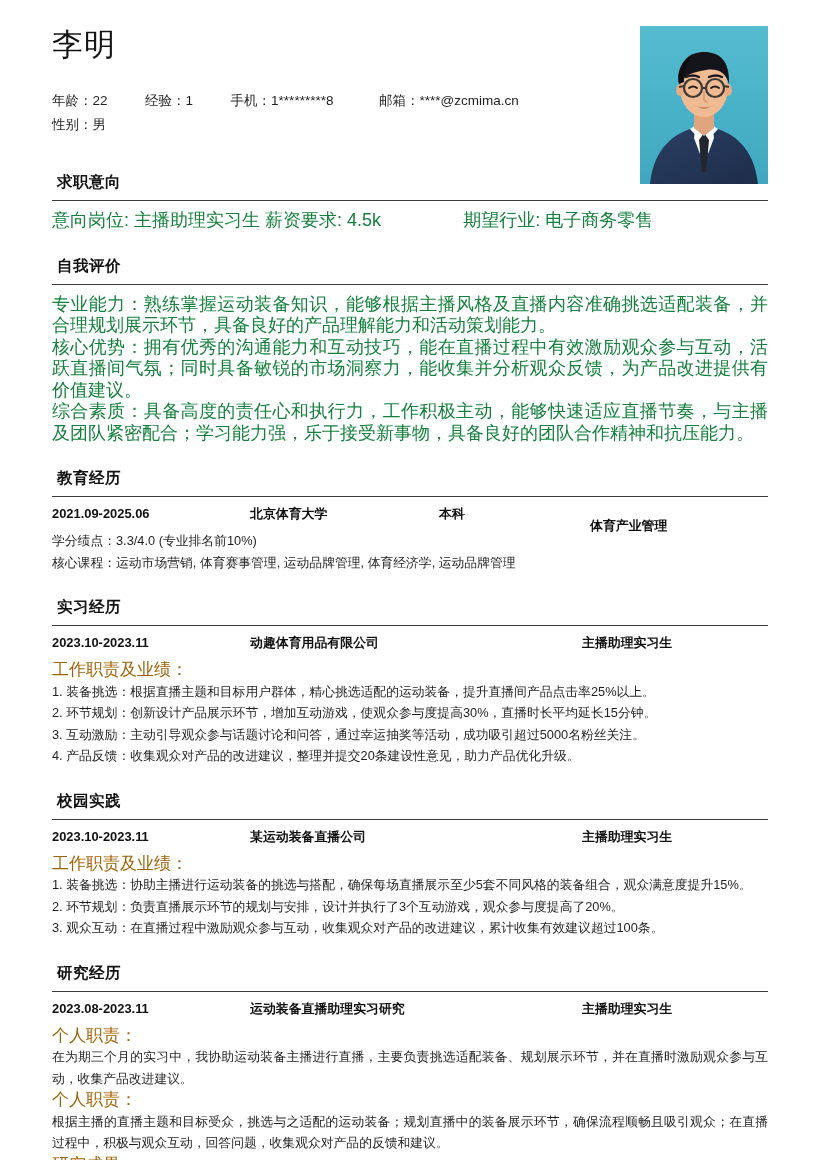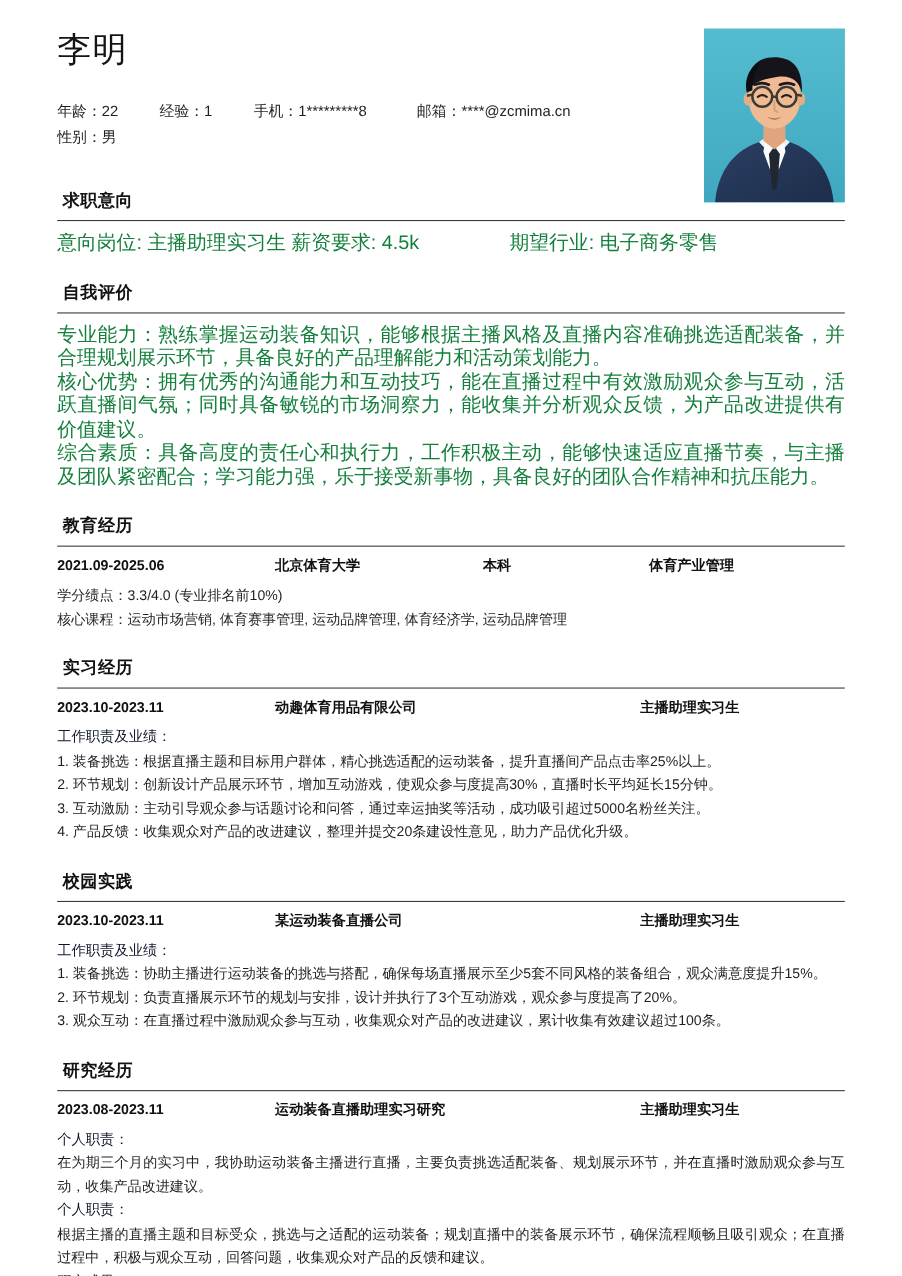--- a/index.html
+++ b/index.html
@@ -97,38 +97,38 @@
     position: relative;
     height: 21px;
     font-size: 12.9px;
     font-weight: 700;
     color: #111;
     margin-bottom: 3px;
   }
   .exp-date   { position: absolute; left: 0px;   top: 0; }
   .exp-org    { position: absolute; left: 198px; top: 0; }
   .exp-degree { position: absolute; left: 387px; top: 0; }
-  .exp-major  { position: absolute; left: 538px; top: 0; }
+  .exp-major  { position: absolute; left: 538px; top: 12px; }
   .exp-title  { position: absolute; left: 530px; top: 0; }
 
   .edu-line {
     font-size: 12.8px;
     line-height: 21.5px;
     color: #1f1f1f;
   }
   .bullet {
     font-size: 12.8px;
     line-height: 21.5px;
     color: #1f1f1f;
     text-align: justify;
   }
   .sub-label {
-    font-size: 13px;
-    line-height: 21.5px;
-    color: #0f172a;
+    font-size: 17px;
+    line-height: 21.5px;
+    color: #a16207;
   }
 </style>
 </head>
 <body>
 
 <div class="page">
 
   <div class="header">
     <div class="name">李明</div>
 

